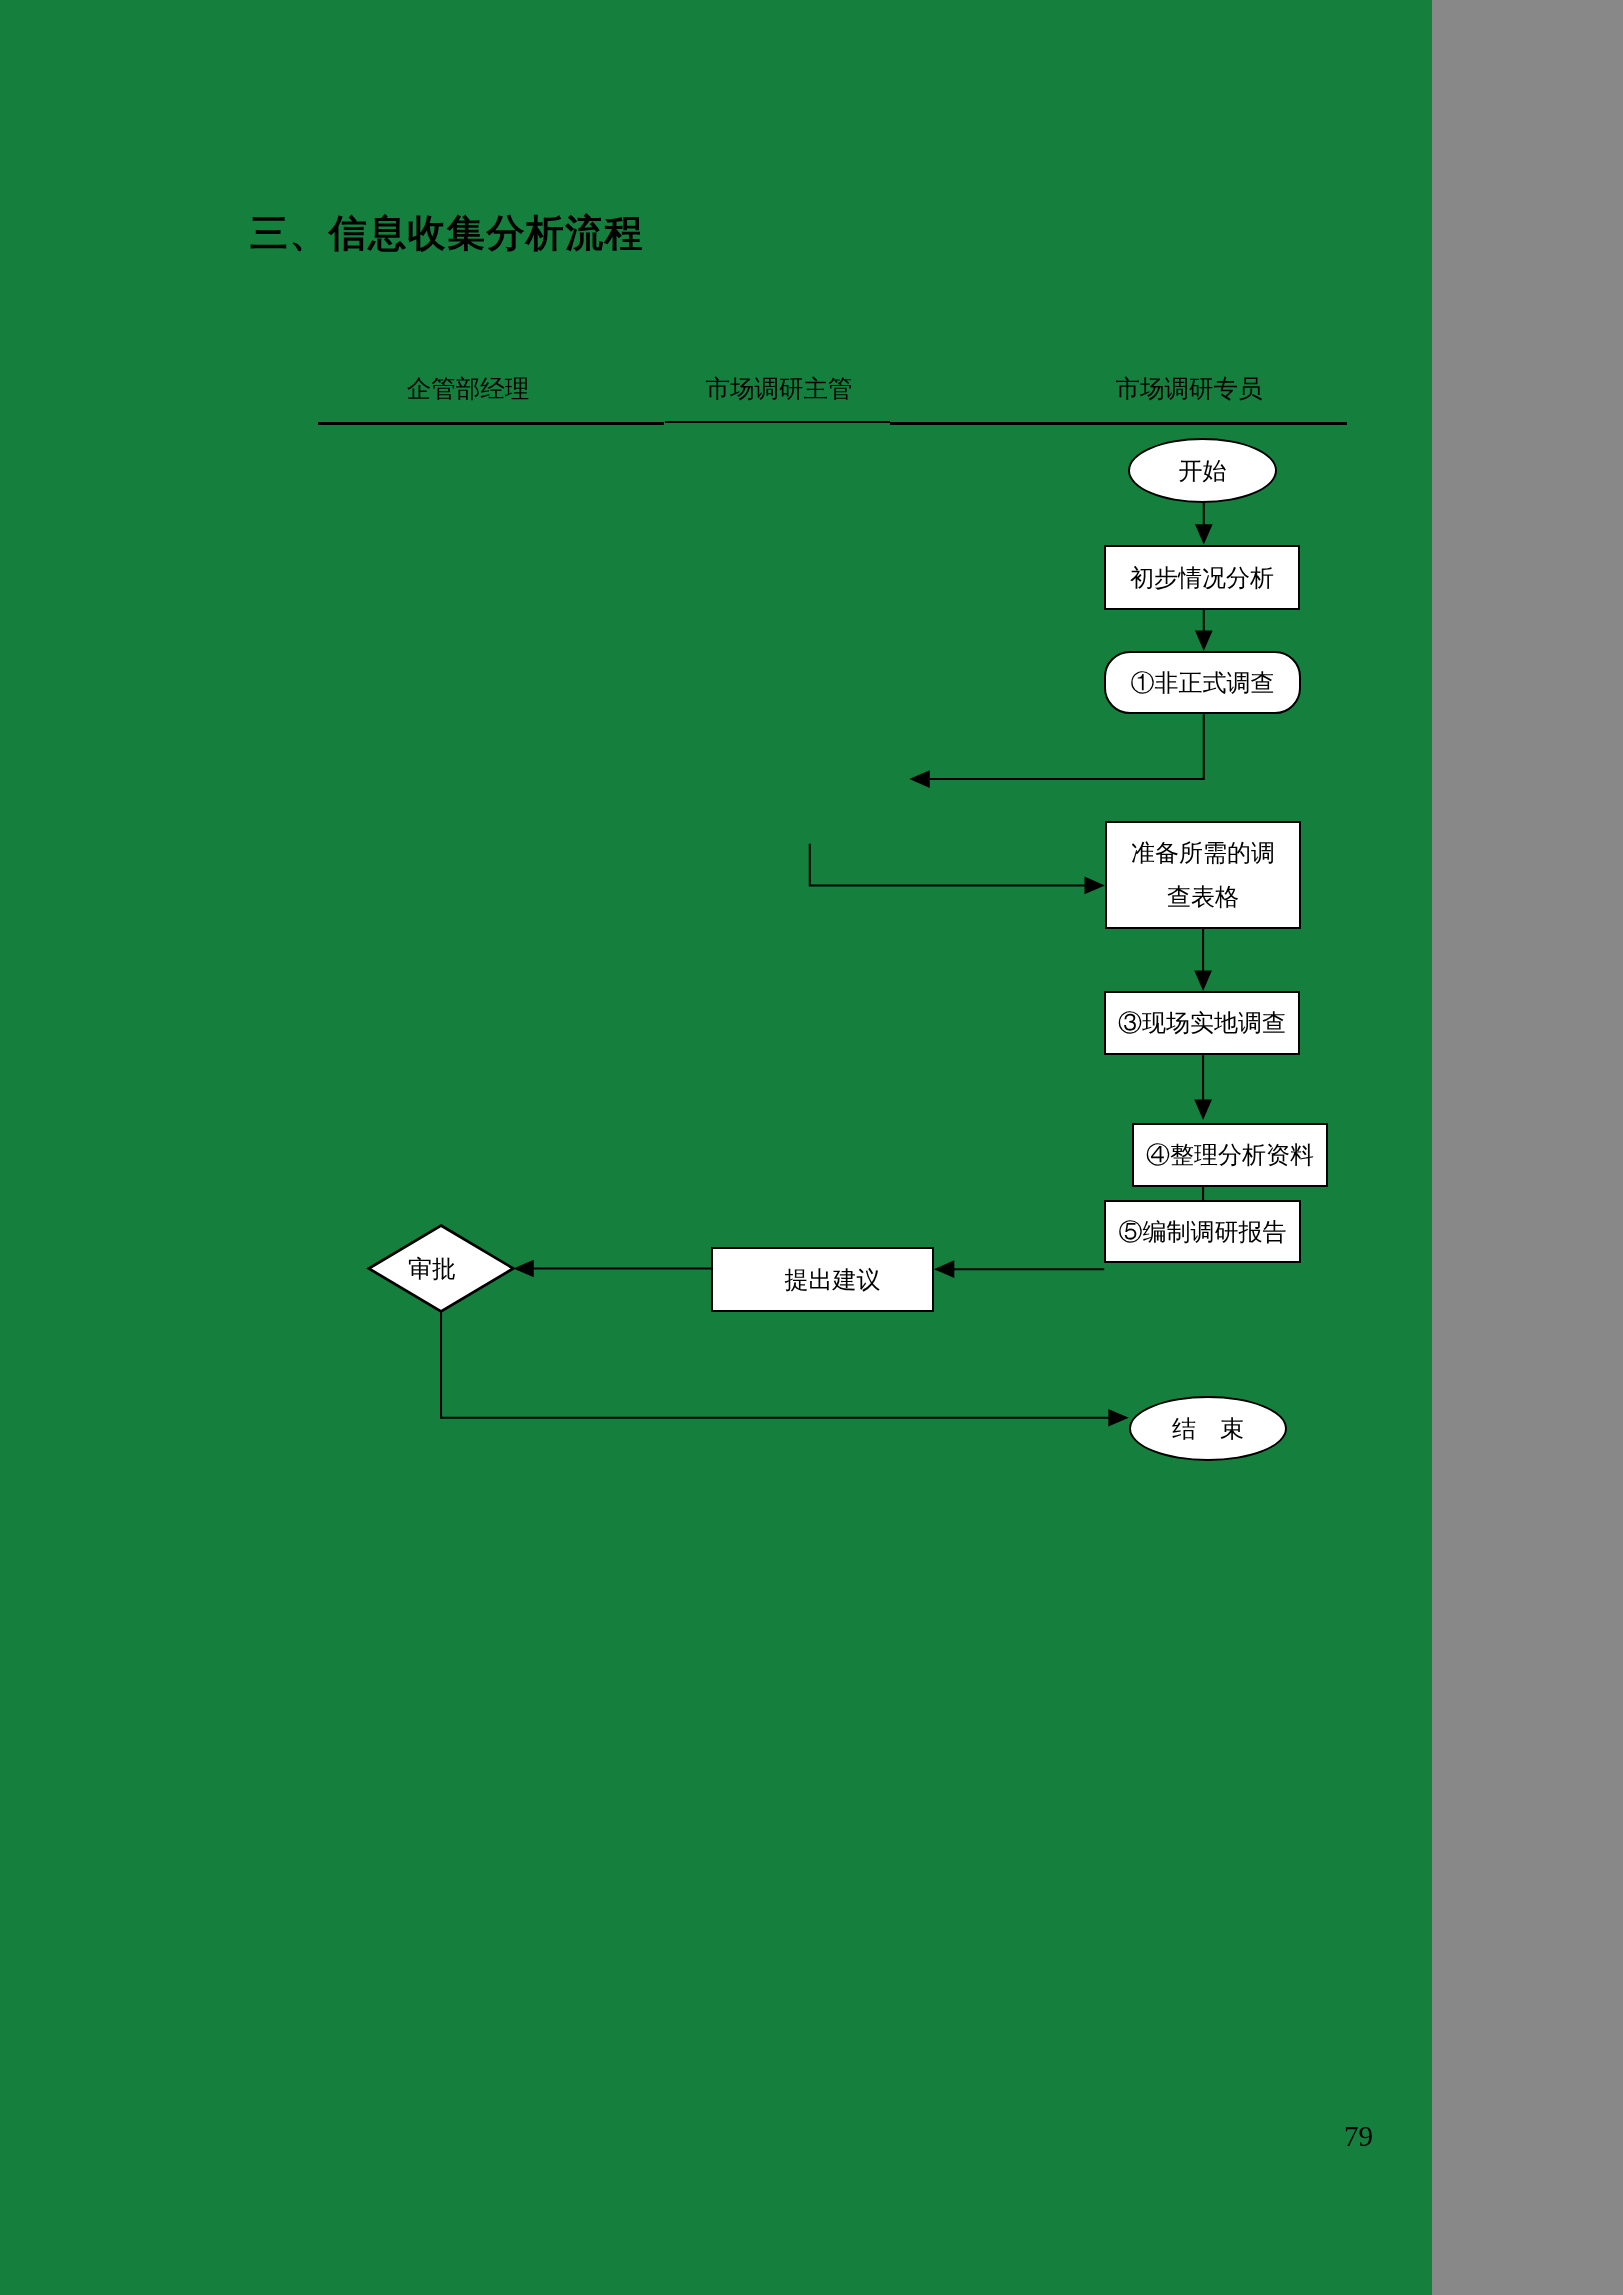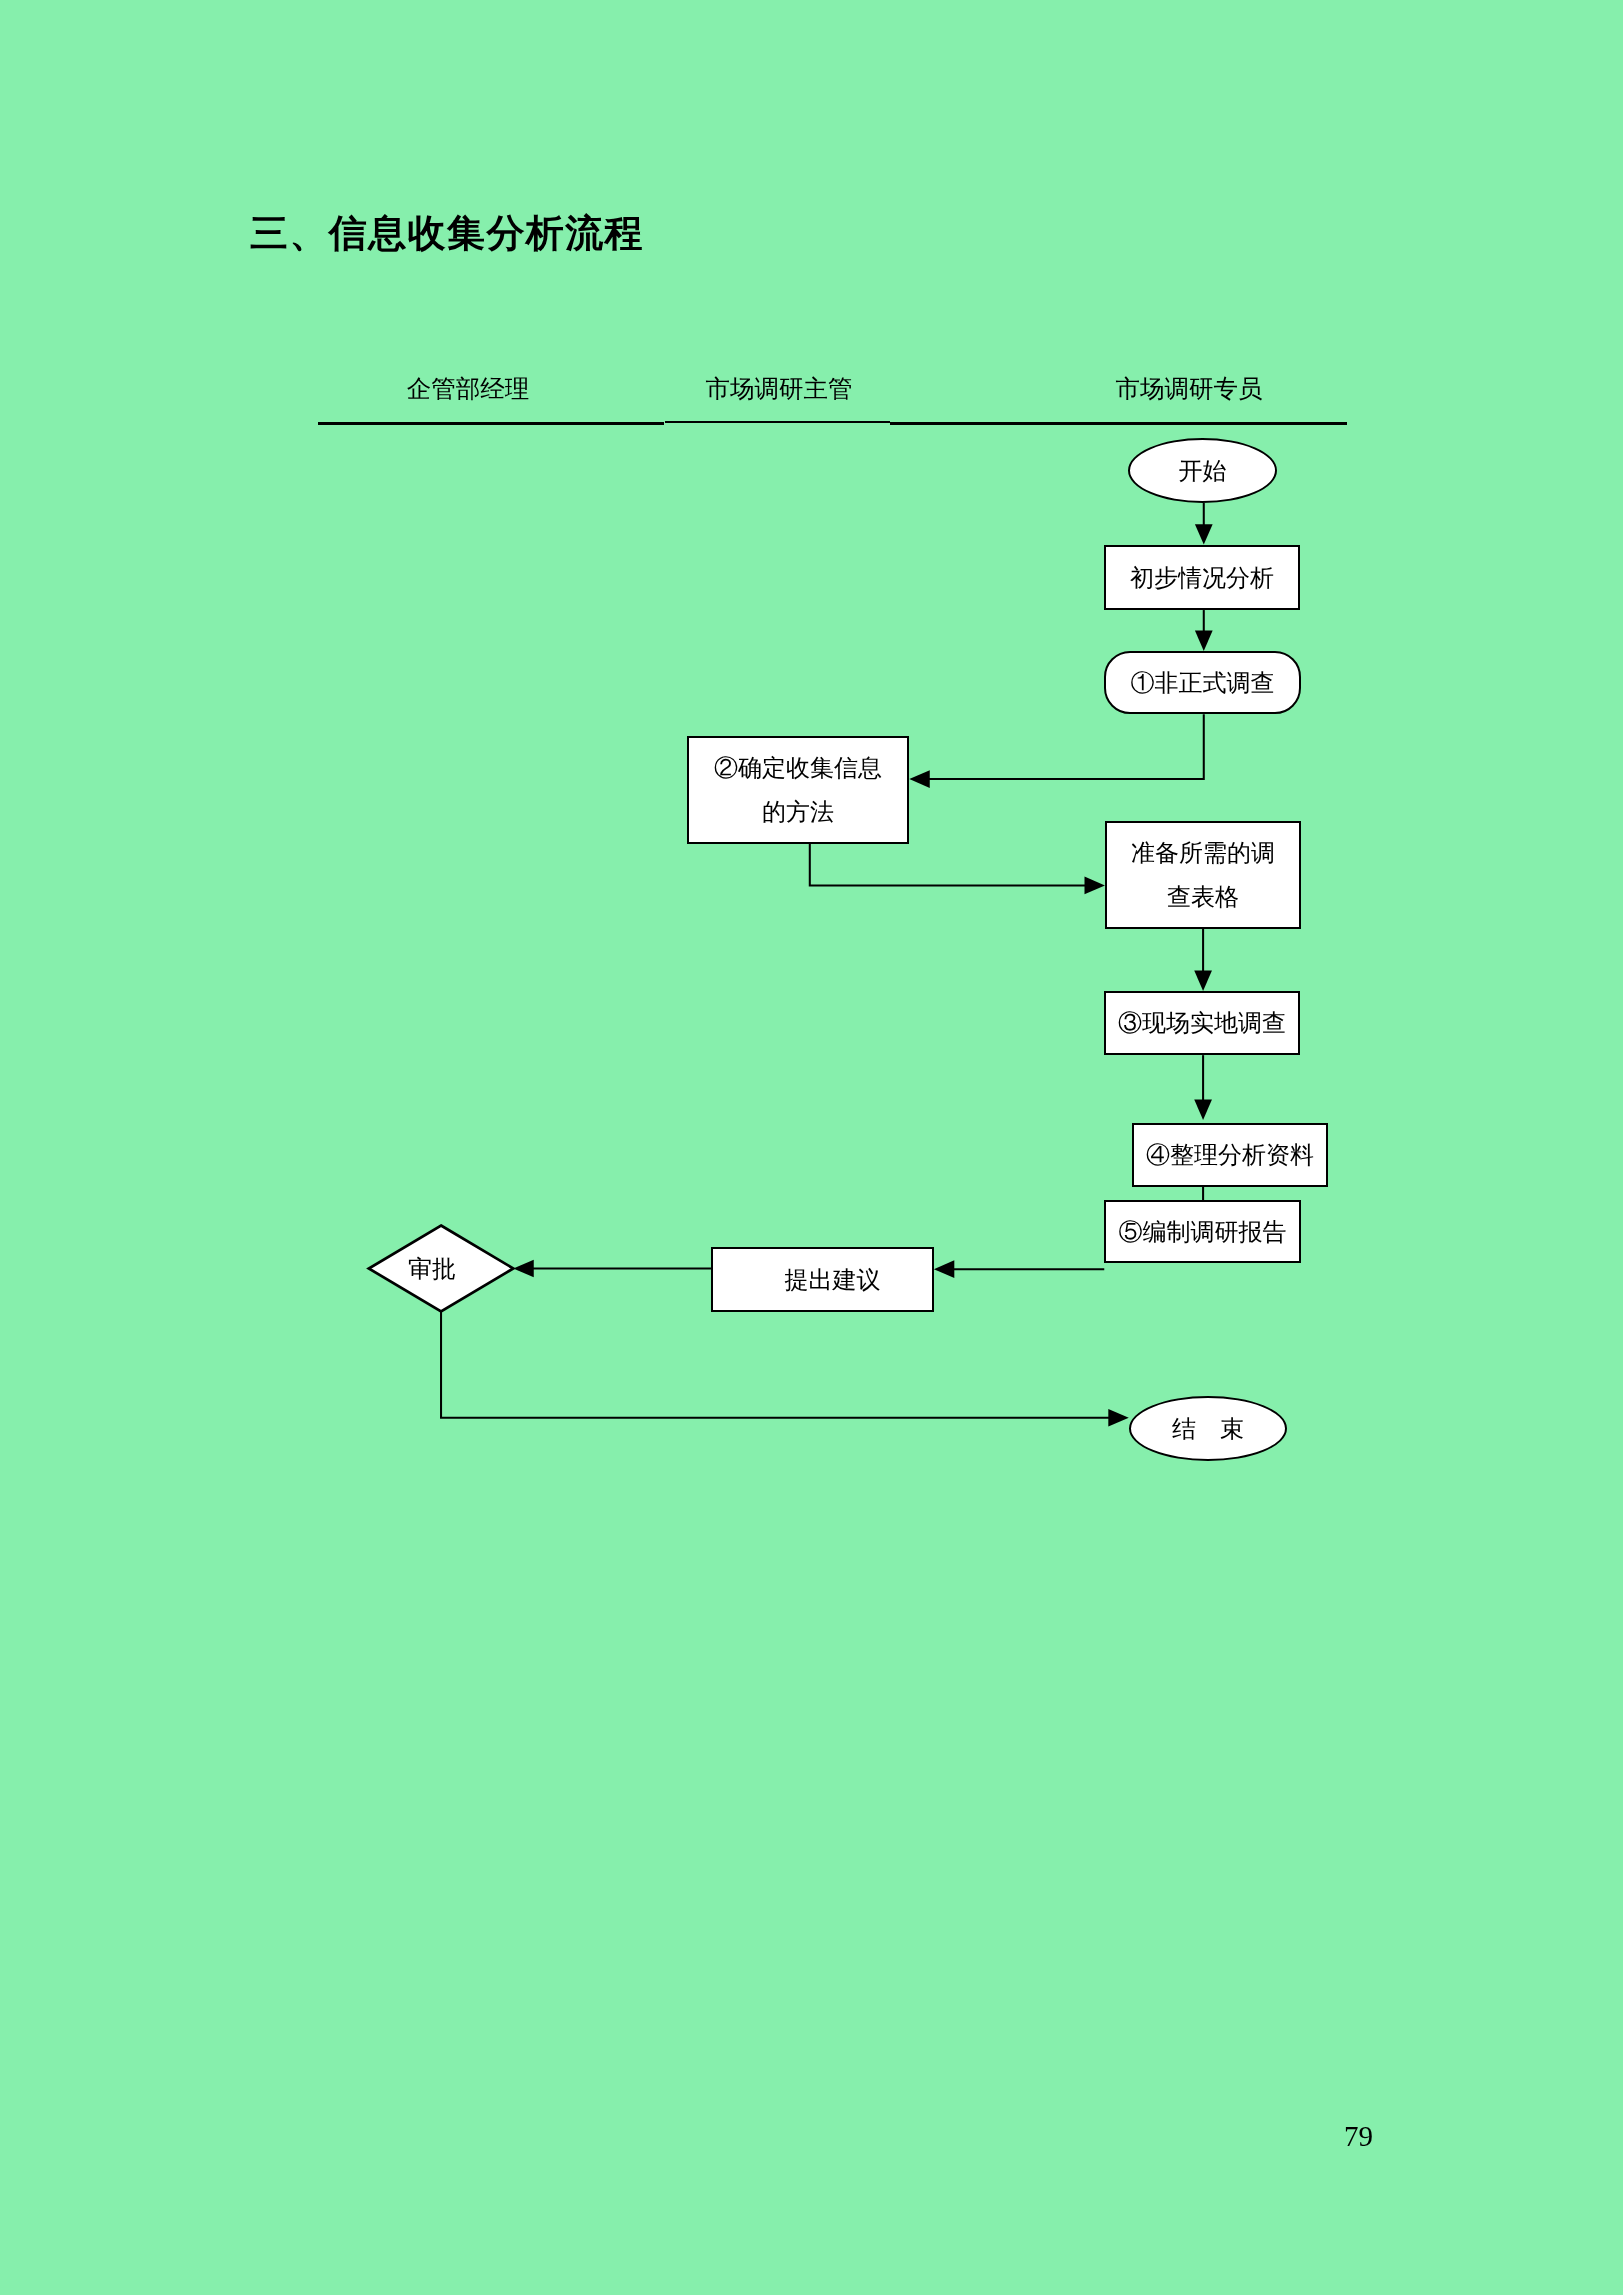--- a/index.html
+++ b/index.html
@@ -1,20 +1,20 @@
 <!DOCTYPE html>
 <html style="font-size:11px"><head>
 <meta charset="utf-8">
 <style>
   html, body { margin: 0; padding: 0; background: #888; }
   .page {
     position: relative;
-    width: 1623px;
+    width: 1432px;
     height: 2295px;
-    background: #86efac;
+    background: #15803d;
     font-family: "Liberation Serif", "DejaVu Serif", serif;
     color: #000000;
     overflow: hidden;
   }
   .abs { position: absolute; }
   .title {
     left: 250px; top: 209px;
     font-size: 38px;
     font-weight: bold;
     letter-spacing: 1.4px;
@@ -114,24 +114,20 @@
   </div>
 
   <div class="abs node rect" style="left:1104px; top:545px; width:196px; height:65px;">
     <div class="line">初步情况分析</div>
   </div>
 
   <div class="abs node rect" style="left:1104px; top:651px; width:197px; height:63px;border-radius:26px;">
     <div class="line">①非正式调查</div>
   </div>
 
-  <div class="abs node rect" style="left:687px; top:736px; width:222px; height:108px;">
-    <div class="line">②确定收集信息</div>
-    <div class="line">的方法</div>
-  </div>
 
   <div class="abs node rect" style="left:1105px; top:821px; width:196px; height:108px;">
     <div class="line">准备所需的调</div>
     <div class="line">查表格</div>
   </div>
 
   <div class="abs node rect" style="left:1104px; top:991px; width:196px; height:64px;">
     <div class="line">③现场实地调查</div>
   </div>
 

